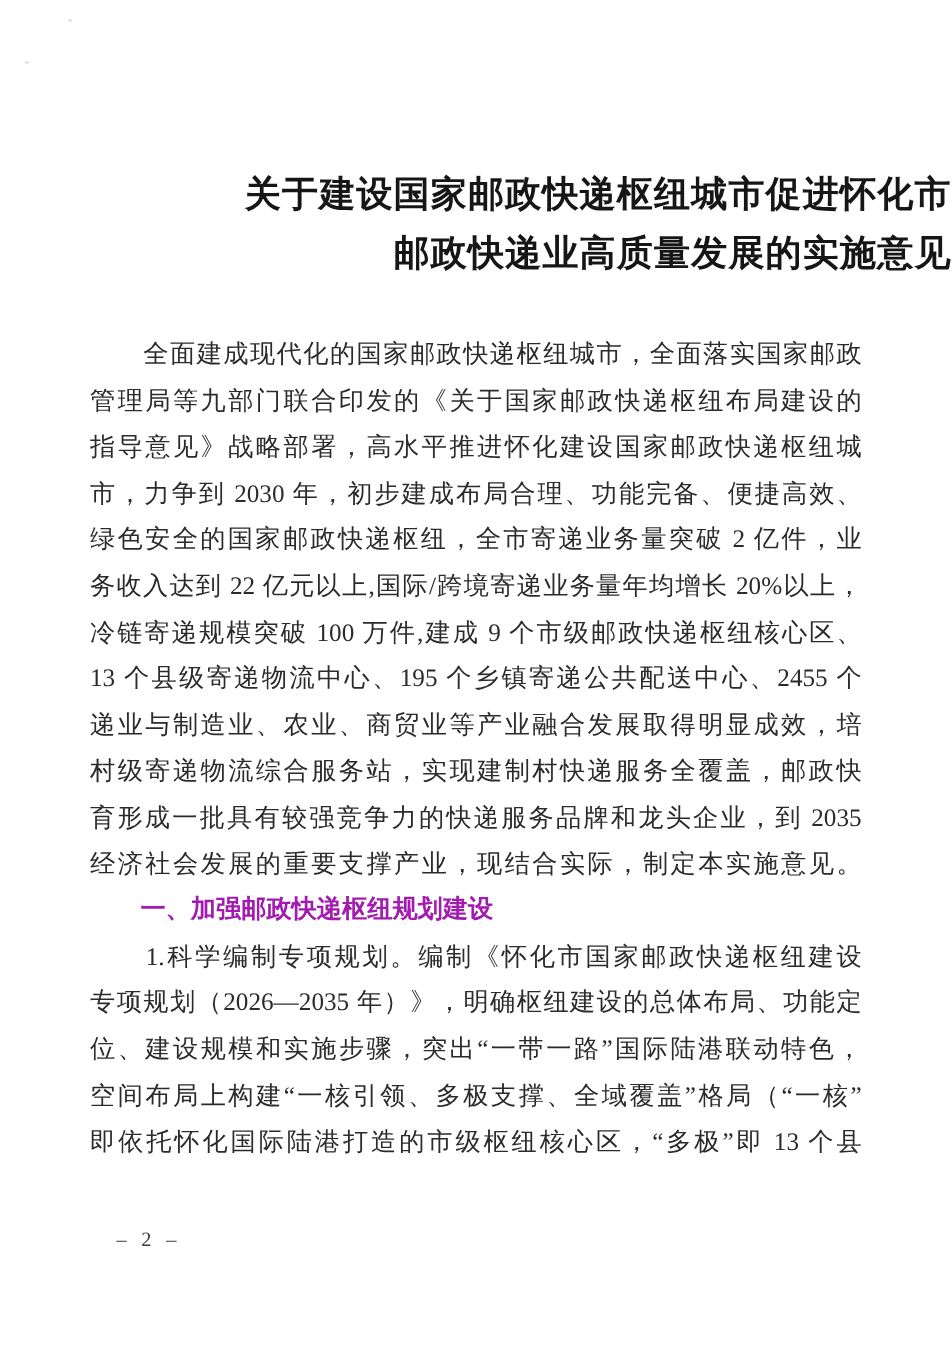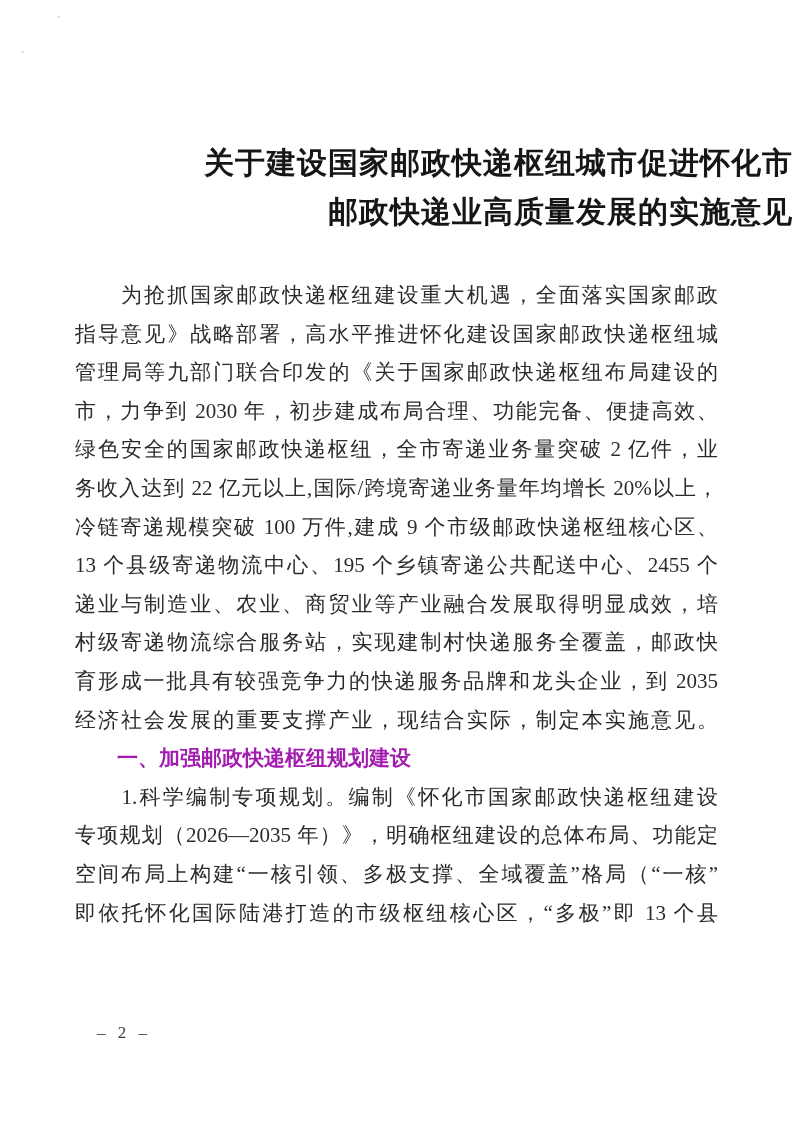--- a/index.html
+++ b/index.html
@@ -66,34 +66,35 @@
 
   <span class="speck s1"></span>
   <span class="speck s2"></span>
 
   <div class="title">
     <div>关于建设国家邮政快递枢纽城市促进怀化市</div>
     <div>邮政快递业高质量发展的实施意见</div>
   </div>
 
   <div class="content">
-      <div class="line body">　　为抢抓国家邮政快递枢纽建设重大机遇，全面落实国家邮政</div>
+      <div class="line body">　　全面建成现代化的国家邮政快递枢纽城市，全面落实国家邮政</div>
+      <div class="line body">管理局等九部门联合印发的《关于国家邮政快递枢纽布局建设的</div>
       <div class="line body">指导意见》战略部署，高水平推进怀化建设国家邮政快递枢纽城</div>
-      <div class="line body">管理局等九部门联合印发的《关于国家邮政快递枢纽布局建设的</div>
       <div class="line body">市，力争到 2030 年，初步建成布局合理、功能完备、便捷高效、</div>
       <div class="line body">绿色安全的国家邮政快递枢纽，全市寄递业务量突破 2 亿件，业</div>
       <div class="line body">务收入达到 22 亿元以上,国际/跨境寄递业务量年均增长 20%以上，</div>
       <div class="line body">冷链寄递规模突破 100 万件,建成 9 个市级邮政快递枢纽核心区、</div>
       <div class="line body">13 个县级寄递物流中心、195 个乡镇寄递公共配送中心、2455 个</div>
       <div class="line body">递业与制造业、农业、商贸业等产业融合发展取得明显成效，培</div>
       <div class="line body">村级寄递物流综合服务站，实现建制村快递服务全覆盖，邮政快</div>
       <div class="line body">育形成一批具有较强竞争力的快递服务品牌和龙头企业，到 2035</div>
       <div class="line body">经济社会发展的重要支撑产业，现结合实际，制定本实施意见。</div>
       <div class="line heading">　　一、加强邮政快递枢纽规划建设</div>
       <div class="line body">　　1.科学编制专项规划。编制《怀化市国家邮政快递枢纽建设</div>
       <div class="line body">专项规划（2026—2035 年）》，明确枢纽建设的总体布局、功能定</div>
+      <div class="line body">位、建设规模和实施步骤，突出“一带一路”国际陆港联动特色，</div>
       <div class="line body">空间布局上构建“一核引领、多极支撑、全域覆盖”格局（“一核”</div>
       <div class="line body">即依托怀化国际陆港打造的市级枢纽核心区，“多极”即 13 个县</div>
     </div>
 
   <div class="page-number">– 2 –</div>
 
 </div>
 
 </body></html>

